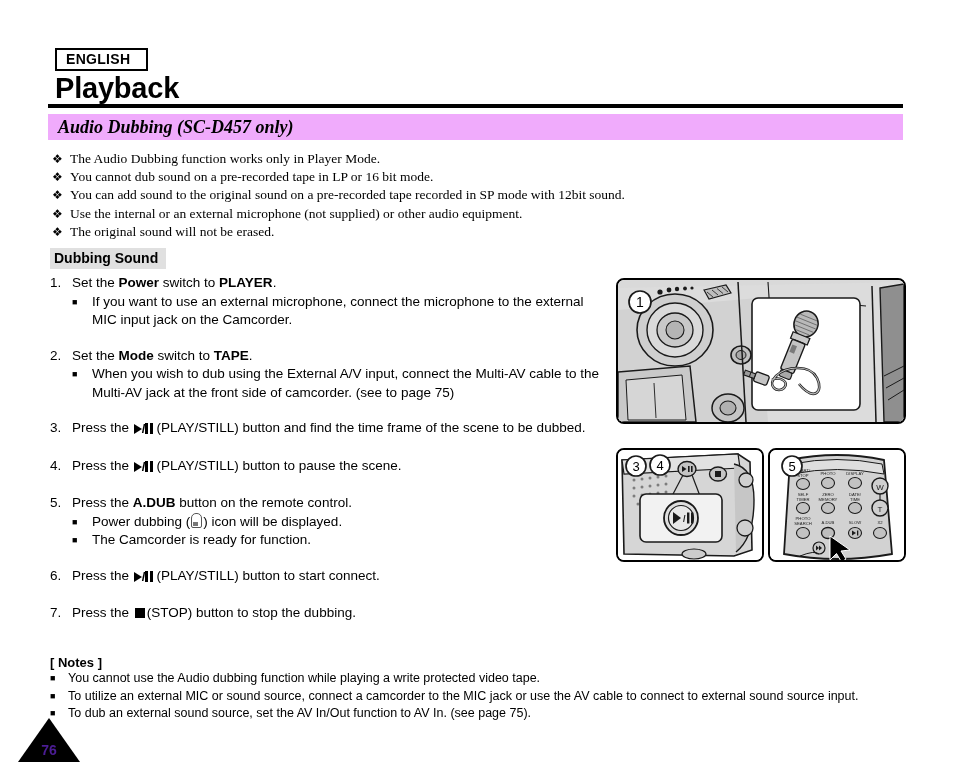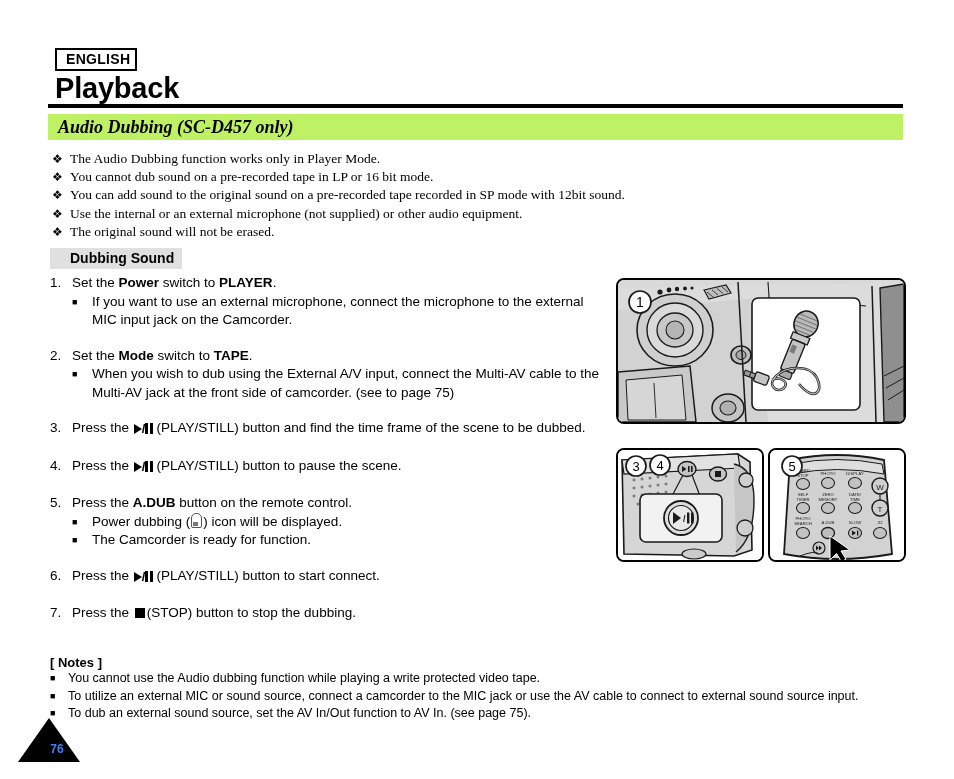--- a/index.html
+++ b/index.html
@@ -20,21 +20,21 @@
     position: absolute;
     inset: 0;
   }
 
   
   .lang-badge {
     position: absolute;
     left: 55px;
     top: 48px;
     border: 2px solid #000;
-    padding: 1px 5px 2px 9px;
+    padding: 1px 16px 2px 9px;
     font-size: 14px;
     font-weight: bold;
     letter-spacing: 0.3px;
     line-height: 1.15;
   }
   .page-title {
     position: absolute;
     left: 55px;
     top: 72px;
     font-size: 29px;
@@ -50,21 +50,21 @@
     background: #000;
   }
 
   
   .section-bar {
     position: absolute;
     left: 48px;
     top: 114px;
     width: 855px;
     height: 26px;
-    background: #bef264;
+    background: #f0abfc;
   }
   .section-bar-title {
     position: absolute;
     left: 10px;
     top: 3px;
     font-family: "Liberation Serif", serif;
     font-size: 18px;
     font-weight: bold;
     font-style: italic;
   }
@@ -91,21 +91,21 @@
     line-height: 18.2px;
   }
   .intro-text { flex: 1; font-family: Liberation Serif, serif; }
 
   
   .subhead {
     position: absolute;
     left: 50px;
     top: 248px;
     background: #e0e0e0;
-    padding: 2px 8px 3px 20px;
+    padding: 2px 8px 3px 4px;
     font-size: 14px;
     font-weight: bold;
   }
 
   
   .steps {
     position: absolute;
     left: 50px;
     top: 274px;
     width: 560px;
@@ -239,26 +239,26 @@
   .page-num-tri {
     position: absolute;
     left: 0; top: 0;
     width: 0; height: 0;
     border-left: 31px solid transparent;
     border-right: 31px solid transparent;
     border-bottom: 44px solid #000;
   }
   .page-num-text {
     position: absolute;
-    left: 8px;
+    left: 0;
     top: 24px;
     width: 62px;
     text-align: center;
-    color: #3b82f6;
-    font-size: 12px;
+    color: #4c1d95;
+    font-size: 14px;
     font-weight: bold;
   }
 
   
   .fig {
     position: absolute;
     border: 2px solid #000;
     border-radius: 8px;
     background: #fff;
     overflow: hidden;

